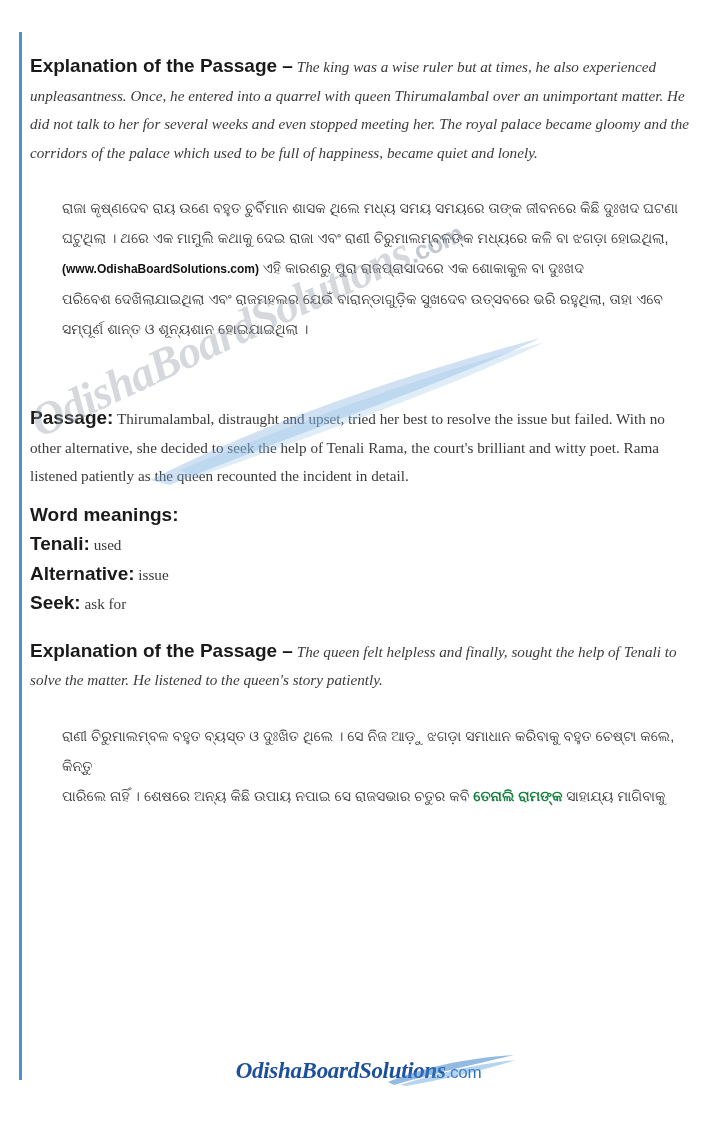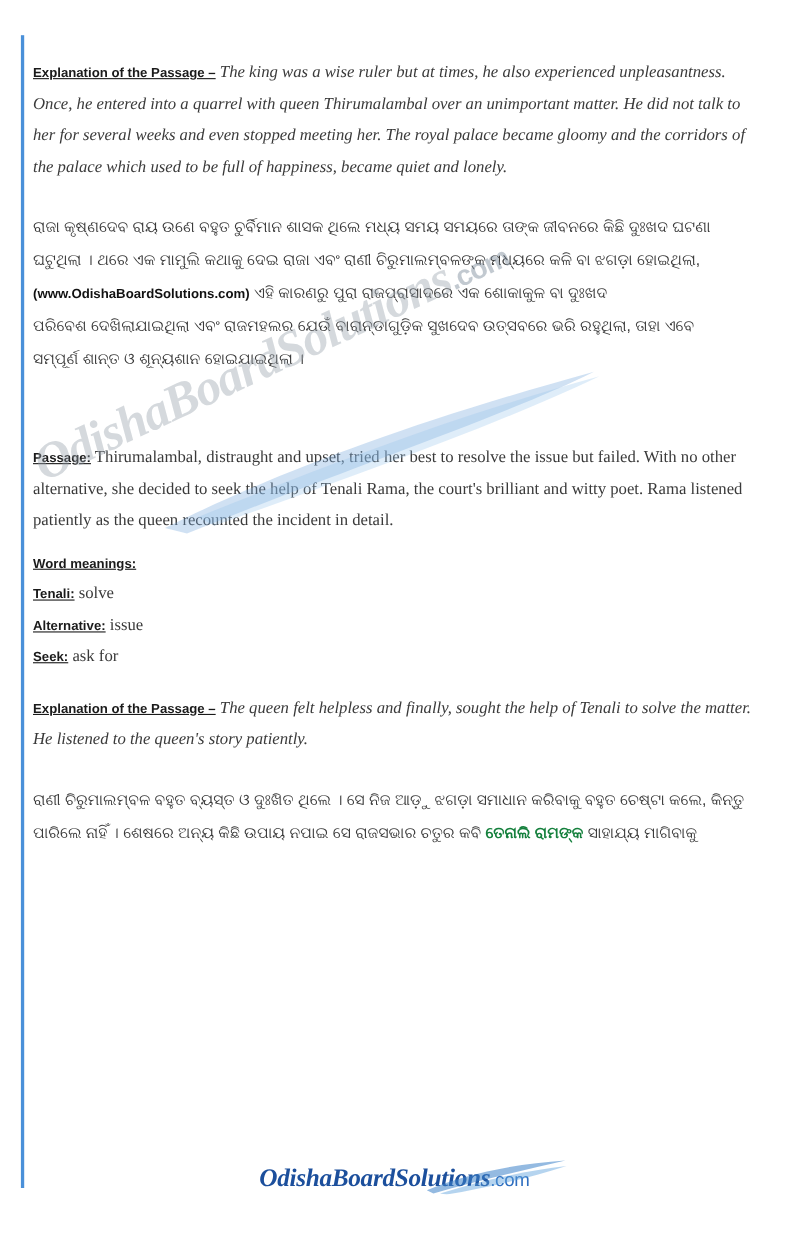--- a/index.html
+++ b/index.html
@@ -44,28 +44,28 @@
     font-style: italic;
     font-size: 15.2px;
     line-height: 28.5px;
     color: #3a3a3a;
   }
   .en b, .lbl {
     font-family: "Liberation Sans", sans-serif;
     font-style: normal;
     font-weight: bold;
     color: #1a1a1a;
-    font-size: 12px;
-    text-decoration: underline;
+    font-size: 19px;
   }
   .od {
     font-family: "Liberation Sans", sans-serif;
     font-size: 14.2px;
     line-height: 30px;
     color: #3a3a3a;
+    margin-left: 32px;
   }
   .od b {
     font-weight: bold;
     color: #15803d;
   }
   .block {
     margin-bottom: 16px;
   }
   .plain {
     font-family: "Liberation Serif", serif;
@@ -199,21 +199,21 @@
       <span>Thirumalambal, distraught and upset, tried her best to resolve the issue but failed. With no other alternative, she decided to seek the help of Tenali Rama, the court's brilliant and witty poet. Rama listened patiently as the queen recounted the incident in detail.</span>
     </p>
 
     <div class="gap-sm"></div>
 
     <p class="wordline">
       <b class="lbl">Word meanings:</b>
     </p>
     <p class="wordline">
       <b class="lbl">Tenali:</b>
-      <span>solve</span>
+      <span>used</span>
     </p>
     <p class="wordline">
       <b class="lbl">Alternative:</b>
       <span>issue</span>
     </p>
     <p class="wordline">
       <b class="lbl">Seek:</b>
       <span>ask for</span>
     </p>
 

